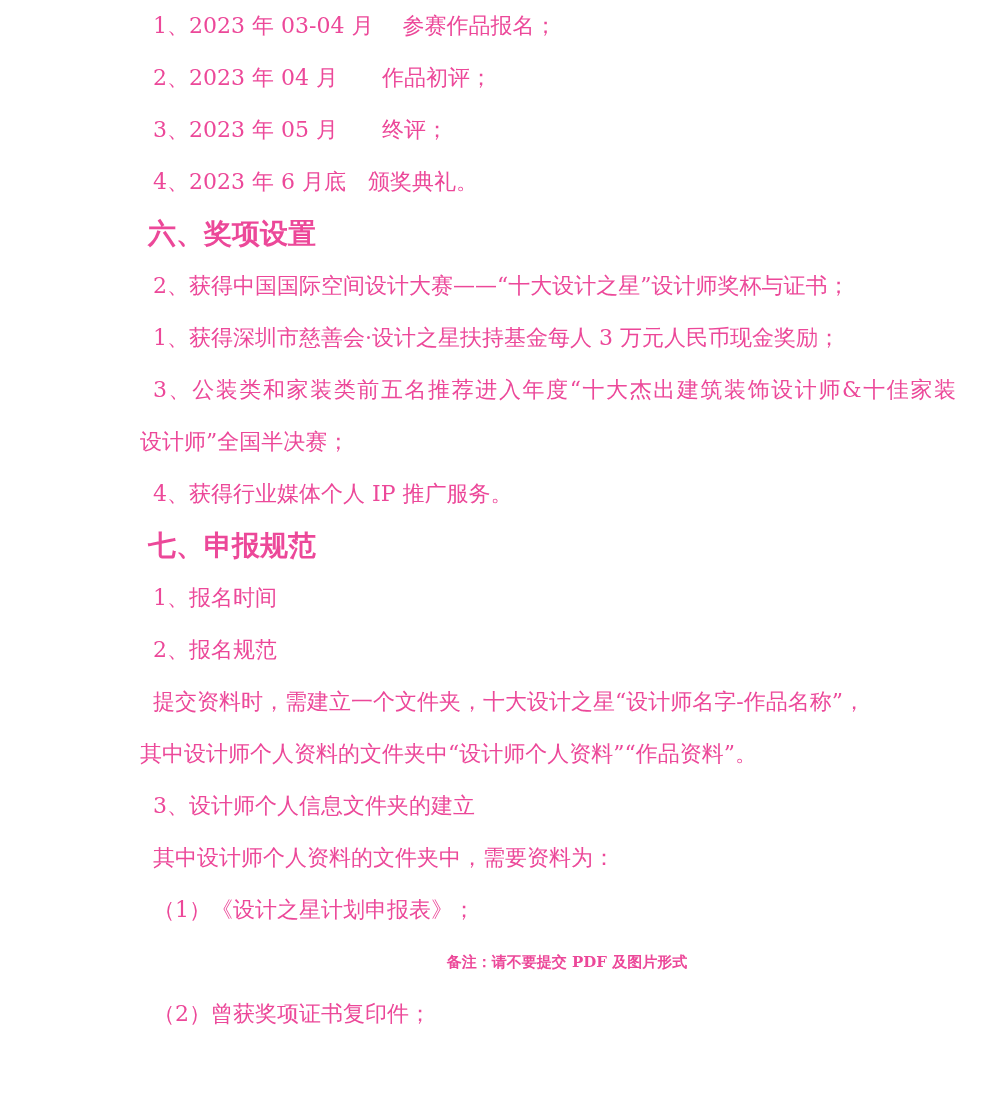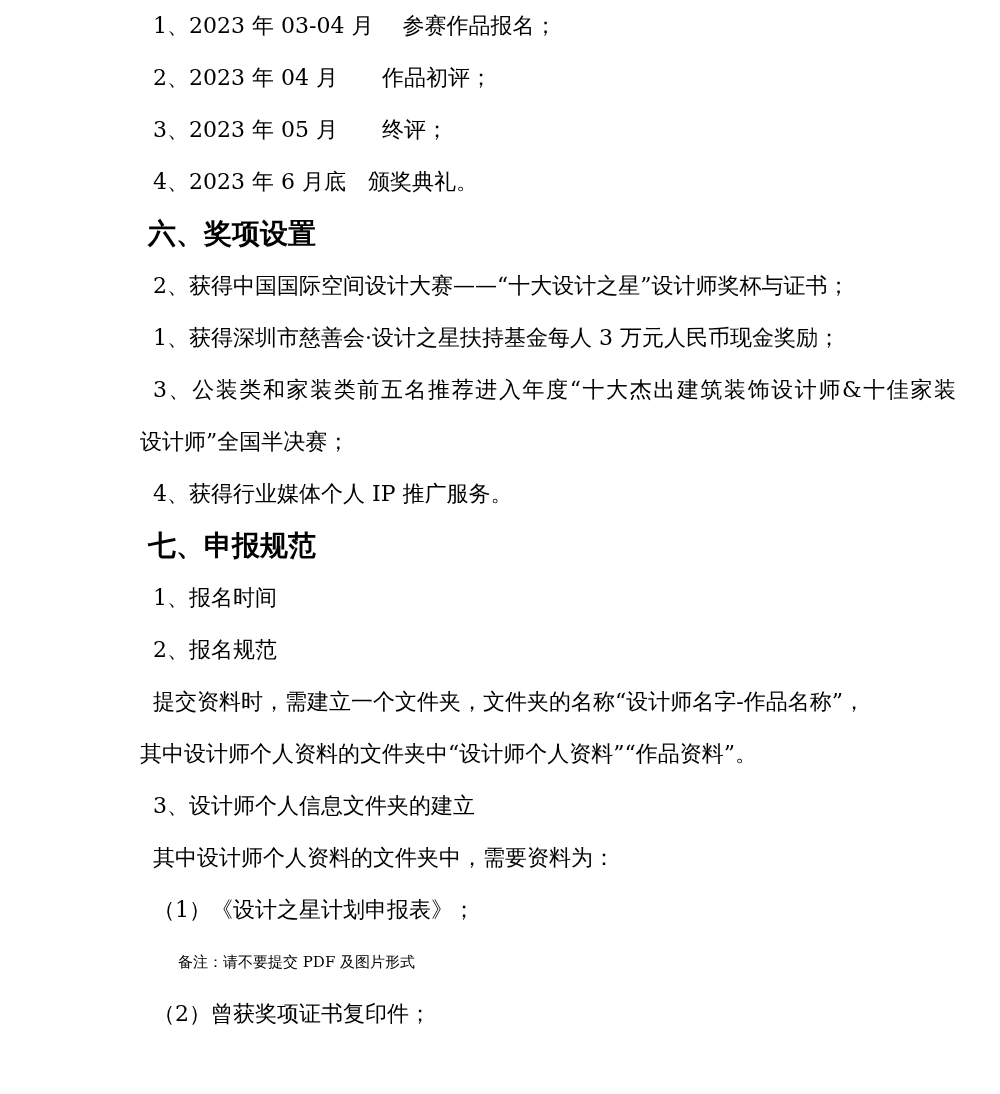--- a/index.html
+++ b/index.html
@@ -46,43 +46,44 @@
     text-indent: 8px;
     font-weight: bold;
     font-size: 28px;
   }
   .line.plain {
     text-indent: 0;
   }
   .line.note {
     text-indent: 38px;
     font-size: 15px;
-    font-weight: 400;
+    font-weight: 700;
+    text-align: center;
   }
 </style>
 </head>
 <body>
 
-<div class="page" style="background: rgb(255, 255, 255); color: #000000;">
+<div class="page" style="background: rgb(255, 255, 255); color: #ec4899;">
   <main class="content" id="document-content">
 
   <div class="line item">1、2023 年 03-04 月　 参赛作品报名；</div>
       <div class="line item">2、2023 年 04 月　　作品初评；</div>
       <div class="line item">3、2023 年 05 月　　终评；</div>
       <div class="line item">4、2023 年 6 月底　颁奖典礼。</div>
       <div class="line heading">六、奖项设置</div>
       <div class="line item">2、获得中国国际空间设计大赛——“十大设计之星”设计师奖杯与证书；</div>
       <div class="line item">1、获得深圳市慈善会·设计之星扶持基金每人 3 万元人民币现金奖励；</div>
       <div class="line item-justify">3、公装类和家装类前五名推荐进入年度“十大杰出建筑装饰设计师&amp;十佳家装</div>
       <div class="line plain">设计师”全国半决赛；</div>
       <div class="line item">4、获得行业媒体个人 IP 推广服务。</div>
       <div class="line heading">七、申报规范</div>
       <div class="line item-bold">1、报名时间</div>
       <div class="line item-bold">2、报名规范</div>
-      <div class="line item">提交资料时，需建立一个文件夹，文件夹的名称“设计师名字-作品名称”，</div>
+      <div class="line item">提交资料时，需建立一个文件夹，十大设计之星“设计师名字-作品名称”，</div>
       <div class="line plain">其中设计师个人资料的文件夹中“设计师个人资料”“作品资料”。</div>
       <div class="line item-bold">3、设计师个人信息文件夹的建立</div>
       <div class="line item">其中设计师个人资料的文件夹中，需要资料为：</div>
       <div class="line item">（1）《设计之星计划申报表》；</div>
       <div class="line note">备注：请不要提交 PDF 及图片形式</div>
       <div class="line item">（2）曾获奖项证书复印件；</div>
     </main>
 </div>
 
 </body></html>

